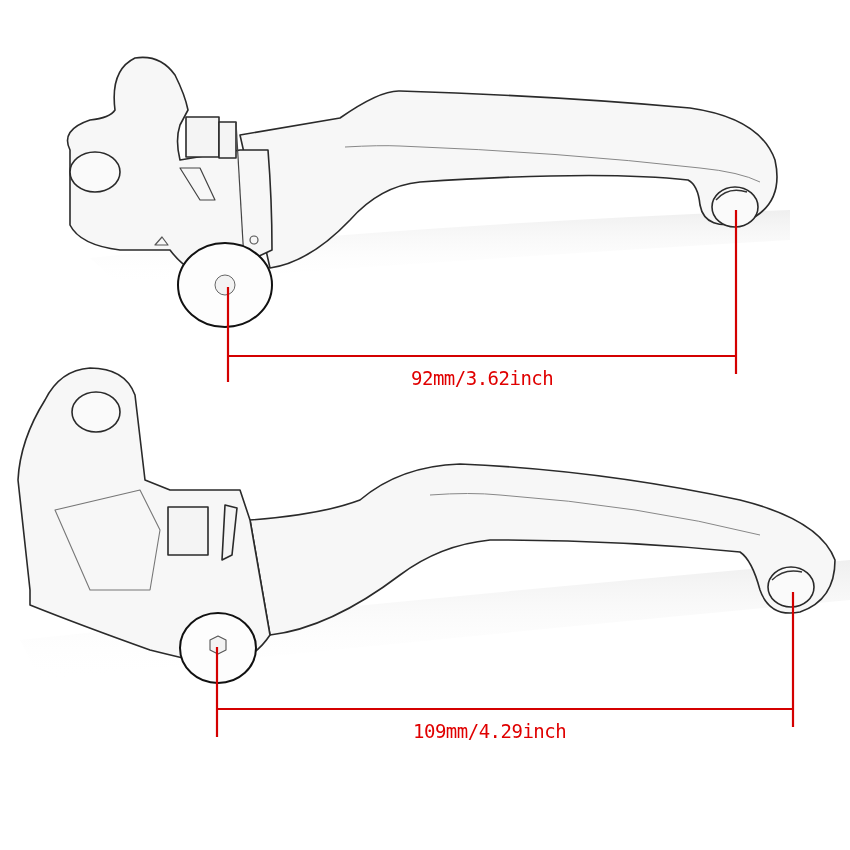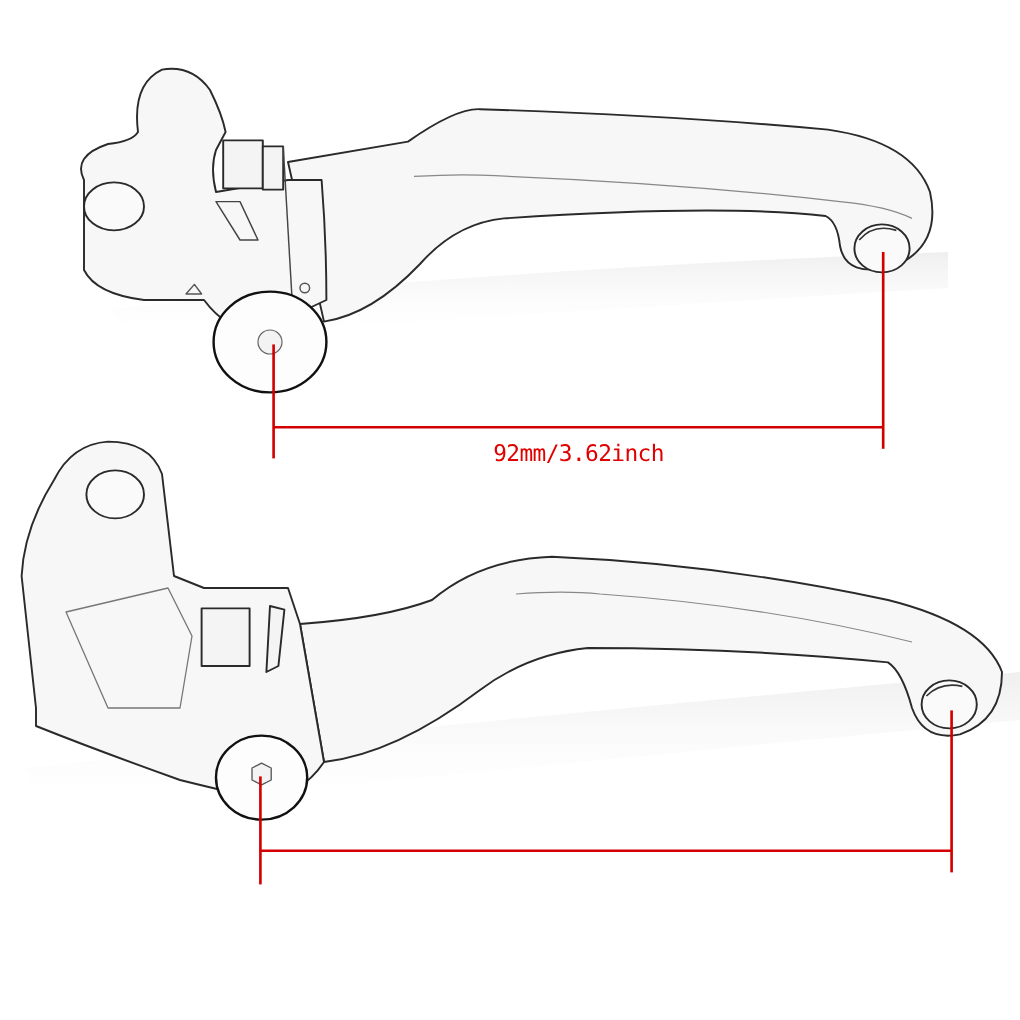--- a/index.html
+++ b/index.html
@@ -73,13 +73,14 @@
     </g>
     <g stroke="#d40000" stroke-width="2.2">
       <line x1="217" y1="647" x2="217" y2="737"></line>
       <line x1="793" y1="592" x2="793" y2="727"></line>
       <line x1="217" y1="709" x2="793" y2="709"></line>
     </g>
   </svg>
 
   <div class="dim-label" style="left:411px; top:367px;">92mm/3.62inch</div>
 
+  <div class="dim-label" style="left:413px; top:720px;">109mm/4.29inch</div>
 </div>
 
 </body></html>

